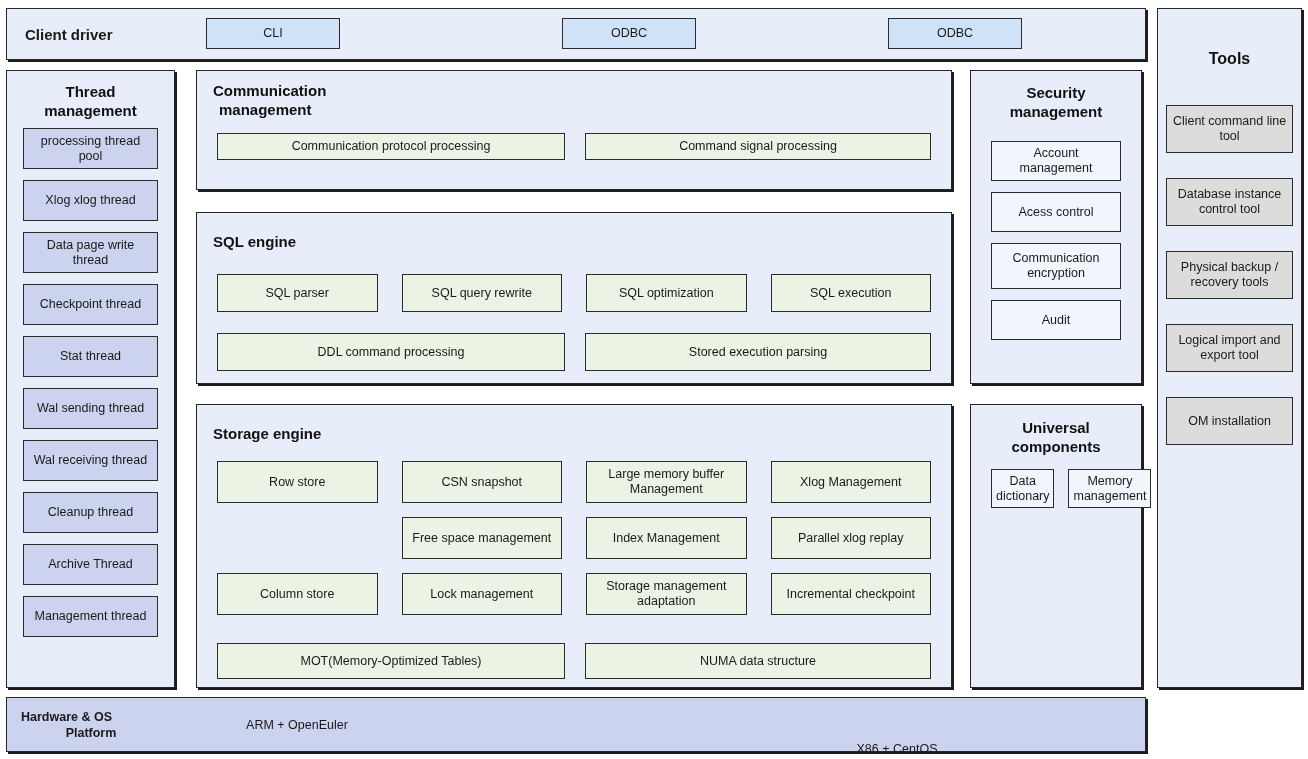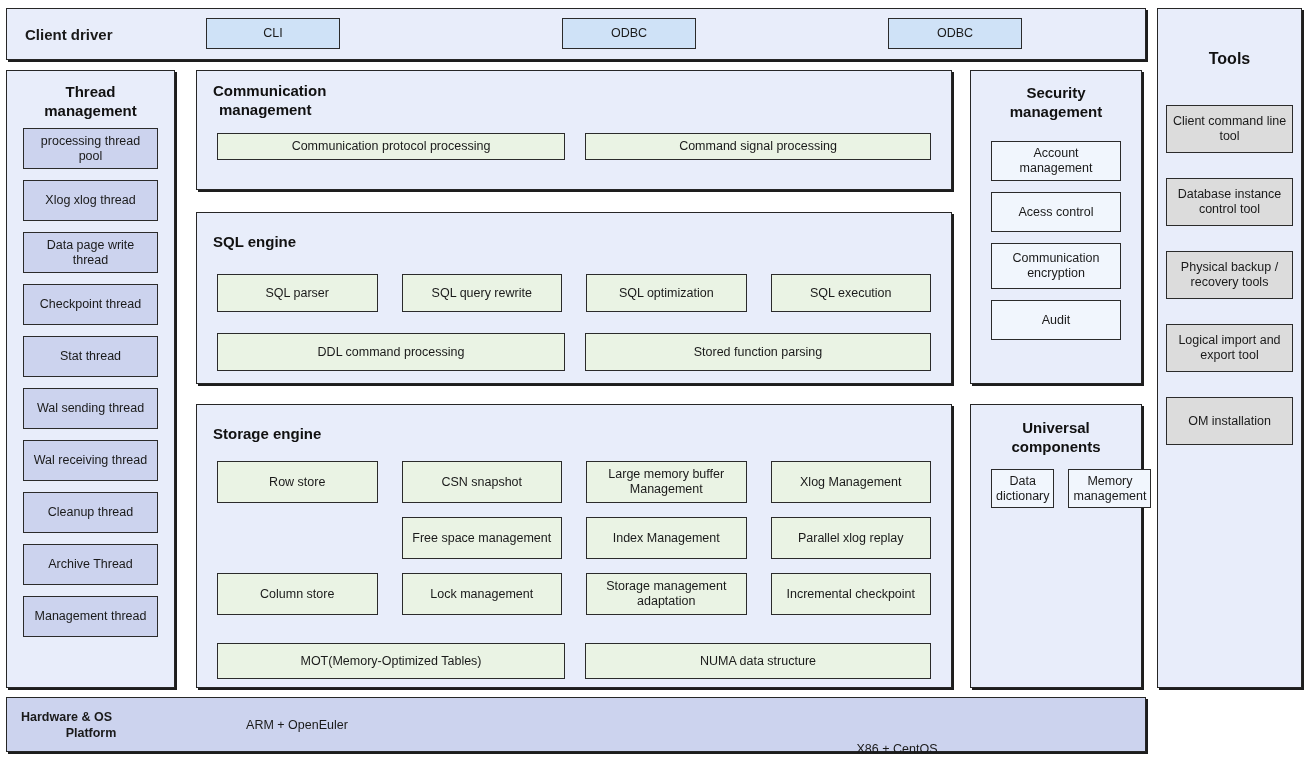--- a/index.html
+++ b/index.html
@@ -236,21 +236,21 @@
 <div class="panel" id="sql-engine">
   <div class="panel-title left">SQL engine</div>
   <div class="sql-row1">
     <div class="box box-green">SQL parser</div>
     <div class="box box-green">SQL query rewrite</div>
     <div class="box box-green">SQL optimization</div>
     <div class="box box-green">SQL execution</div>
   </div>
   <div class="sql-row2">
     <div class="box box-green">DDL command processing</div>
-    <div class="box box-green">Stored function parsing</div>
+    <div class="box box-green">Stored execution parsing</div>
   </div>
 </div>
 
 <div class="panel" id="storage-engine">
   <div class="panel-title left">Storage engine</div>
   <div class="storage-grid">
     <div class="box box-green">Row store</div>
     <div class="box box-green">CSN snapshot</div>
     <div class="box box-green">Large memory buffer Management</div>
     <div class="box box-green">Xlog Management</div>

